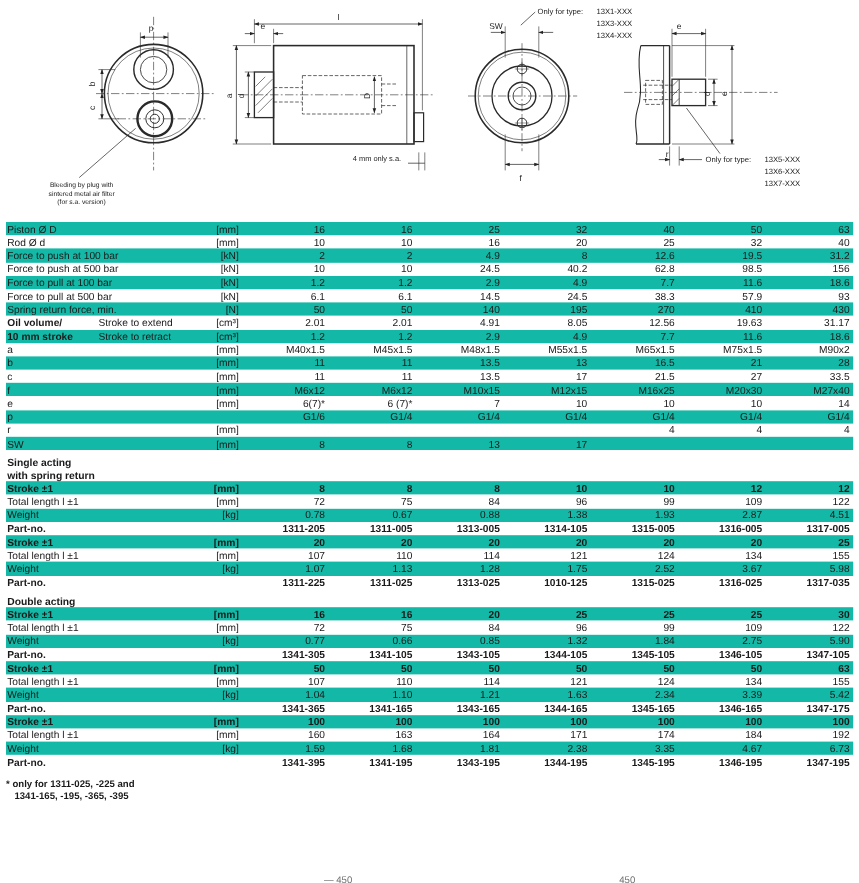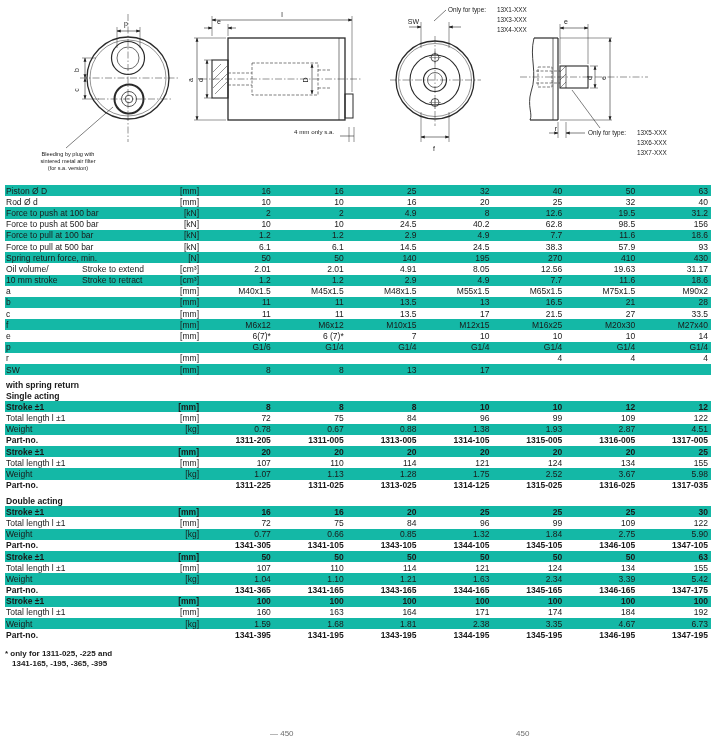--- a/index.html
+++ b/index.html
@@ -26,21 +26,21 @@
   .row {
     display:grid;
     grid-template-columns:160px 36px repeat(7, 1fr);
     width:706px; height:11.2px;
     align-items:center;
     font-size:8.5px;
   }
   .row.band { background:#14b8a6; }
   .row.bold { font-weight:bold; }
   .lbl { white-space:nowrap; padding-left:1px; overflow:hidden; }
-  .l1 { display:inline-block; width:76px; }
+  .l1 { display:inline-block; width:76px;font-weight:bold; }
   .unit { text-align:right; padding-right:2px; white-space:nowrap; }
   .val  { text-align:right; padding-right:3px; white-space:nowrap; }
 
   .footnote { margin:9px 0 0 5px; font-weight:bold; font-size:8px; line-height:9.5px; }
   .footnote .fn2 { padding-left:7px; }
 
   .fragment { position:absolute; top:729px; font-size:8px; color:#6e6e6e; white-space:nowrap; }
   .fragment.left { left:270px; }
   .fragment.right { left:516px; }
 </style>
@@ -401,22 +401,22 @@
         <div class="val">8</div>
         <div class="val">8</div>
         <div class="val">13</div>
         <div class="val">17</div>
         <div class="val"></div>
         <div class="val"></div>
         <div class="val"></div>
       </div>
     </div>
     <div class="section">
+      <div class="sec-header">Single acting</div>
       <div class="sec-header">with spring return</div>
-      <div class="sec-header">Single acting</div>
       <div class="row band bold">
         <div class="lbl">Stroke ±1</div>
         <div class="unit">[mm]</div>
         <div class="val">8</div>
         <div class="val">8</div>
         <div class="val">8</div>
         <div class="val">10</div>
         <div class="val">10</div>
         <div class="val">12</div>
         <div class="val">12</div>
@@ -486,21 +486,21 @@
         <div class="val">2.52</div>
         <div class="val">3.67</div>
         <div class="val">5.98</div>
       </div>
       <div class="row bold">
         <div class="lbl">Part-no.</div>
         <div class="unit"></div>
         <div class="val">1311-225</div>
         <div class="val">1311-025</div>
         <div class="val">1313-025</div>
-        <div class="val">1314-125</div>
+        <div class="val">1010-125</div>
         <div class="val">1315-025</div>
         <div class="val">1316-025</div>
         <div class="val">1317-035</div>
       </div>
     </div>
     <div class="section">
       <div class="sec-header">Double acting</div>
       <div class="row band bold">
         <div class="lbl">Stroke ±1</div>
         <div class="unit">[mm]</div>

